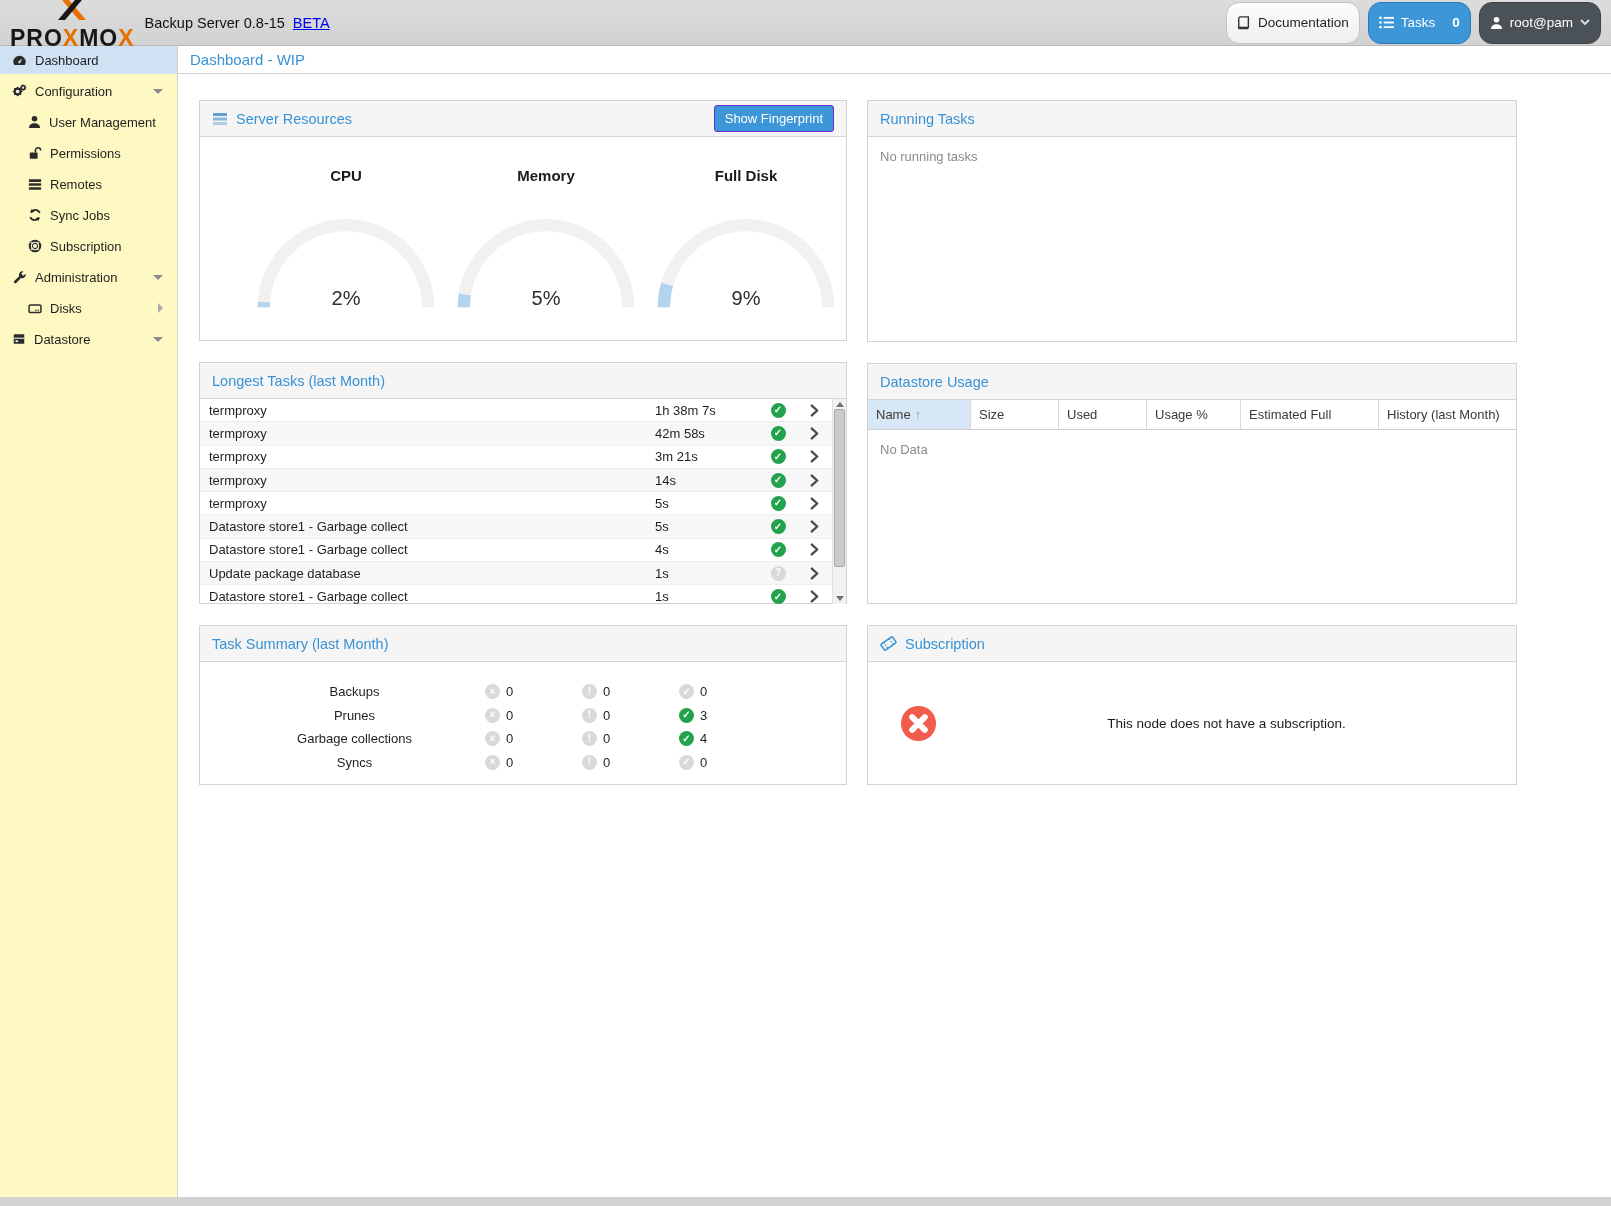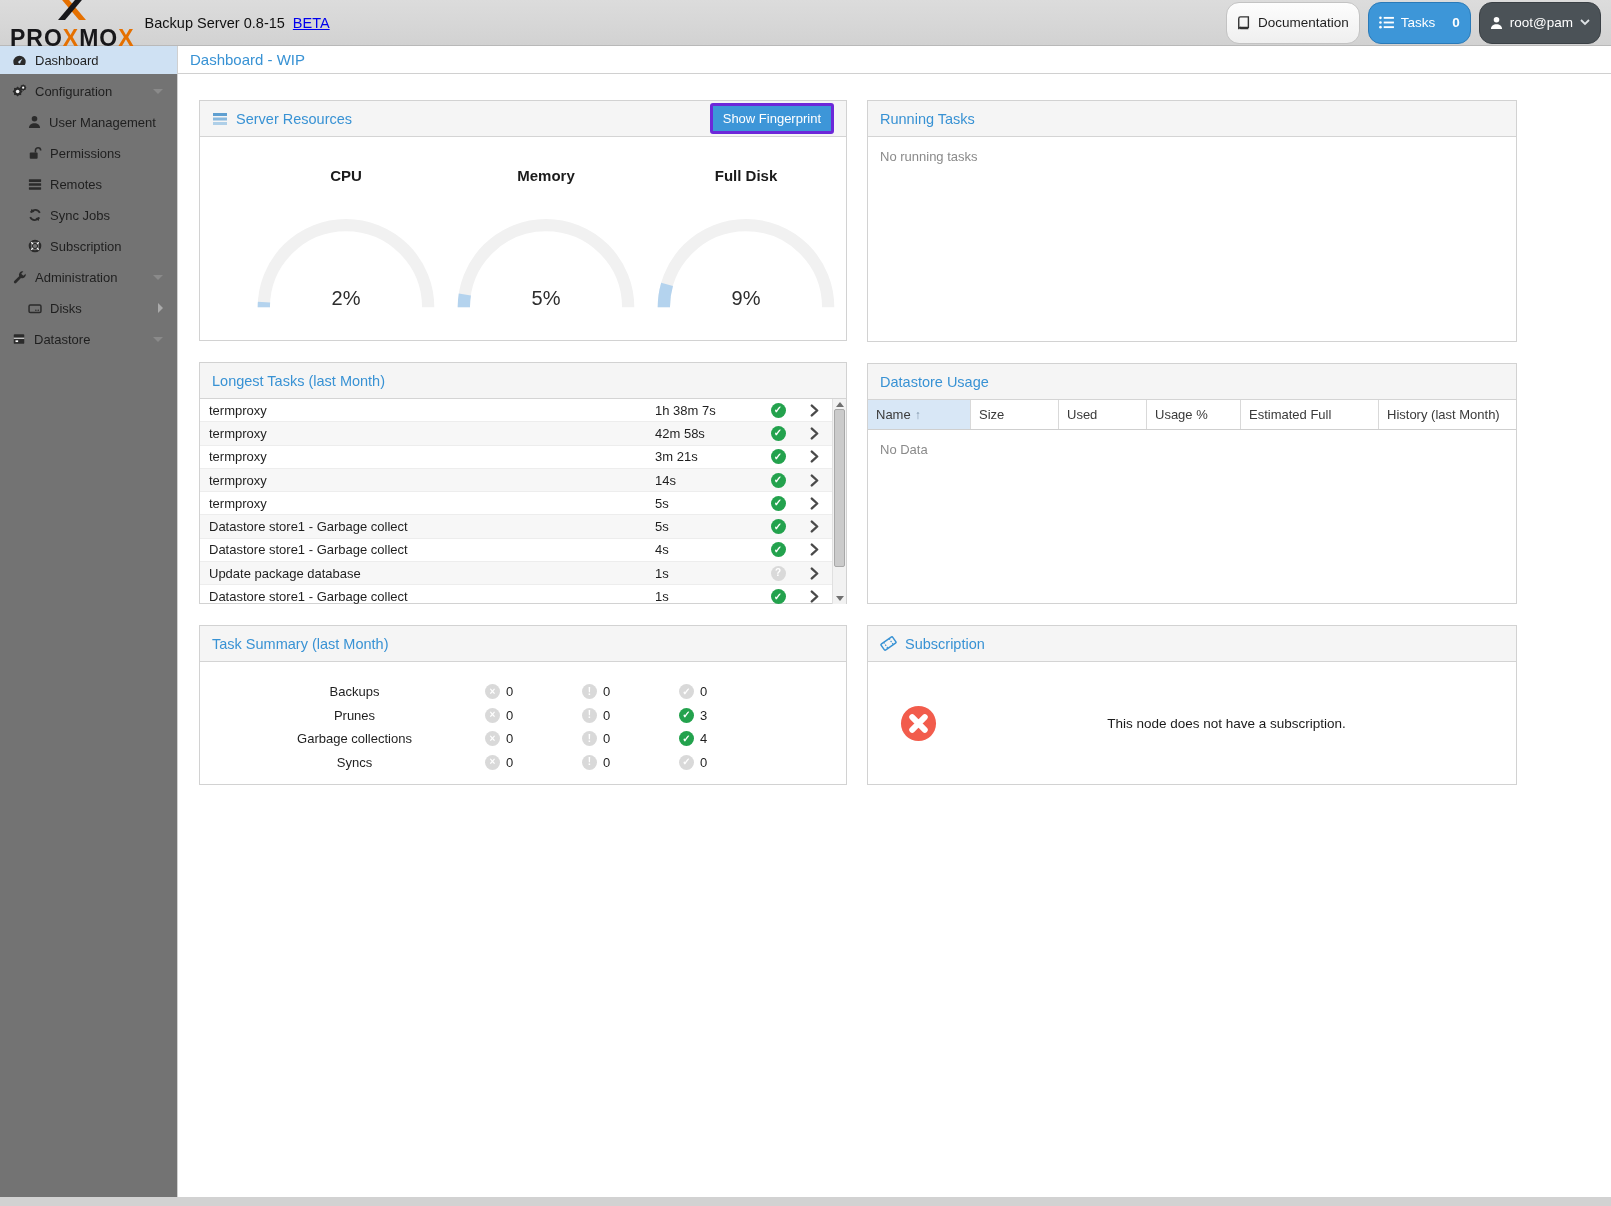--- a/index.html
+++ b/index.html
@@ -24,21 +24,21 @@
   .btn-tasks .count { font-weight:bold; margin-left:10px; }
   .btn-user { background:#4b5257; border:1px solid #3a4045; color:#fff; }
 
   
   .page-header { position:absolute; left:178px; top:46px; width:1433px; height:28px;
     background:#fff; border-bottom:1px solid #d0d0d0; display:flex; align-items:center; padding:0 12px; }
   .page-title { color:#3892d4; font-size:15px; }
 
   
   .sidebar { position:absolute; left:0; top:46px; width:178px; height:1151px;
-    background:#737373; border-right:1px solid #d0d0d0; padding-top:0; }
+    background:#fef9c3; border-right:1px solid #d0d0d0; padding-top:0; }
   .side-item { height:28px; display:flex; align-items:center; gap:8px; padding-left:12px;
     font-size:13px; cursor:pointer; position:relative; margin-bottom:3px; }
   .side-item.child { padding-left:28px; }
   .side-item.selected { background:#cfe1f3; }
   .side-item svg { flex:0 0 auto; }
   .caret-down { position:absolute; right:14px; width:0; height:0;
     border-left:5px solid transparent; border-right:5px solid transparent; border-top:5px solid #8a8a8a; }
   .caret-right { position:absolute; right:14px; width:0; height:0;
     border-top:5px solid transparent; border-bottom:5px solid transparent; border-left:5px solid #aaa; }
 
@@ -55,21 +55,21 @@
   
   .sr-panel { height:241px; }
   .sr-body { display:flex; justify-content:flex-end; padding-top:30px; }
   .gauge { width:200px; text-align:center; }
   .gauge-label { font-size:15px; font-weight:bold; color:#1b1b1b; }
   .gauge-wrap { position:relative; width:190px; height:102px; margin:26px auto 0; }
   .gauge-wrap svg { width:190px; height:102px; display:block; }
   .gauge-track { fill:none; stroke:#f1f1f1; stroke-width:13; }
   .gauge-fill  { fill:none; stroke:#b4d3ee; stroke-width:13; }
   .gauge-value { position:absolute; left:0; right:0; bottom:2px; font-size:20px; color:#2d2d2d; }
-  .btn-fingerprint { margin-left:auto; background:#3d96d8; border:3px solid #6d28d9; color:#fff;
+  .btn-fingerprint { margin-left:auto; background:#3d96d8; border:1px solid #6d28d9; color:#fff;
     font-size:13px; padding:5px 10px; border-radius:3px; cursor:pointer; }
 
   
   .du-panel { height:241px; }
   .du-header-row { display:flex; border-bottom:1px solid #cfcfcf; height:30px; }
   .du-hcell { font-size:13px; color:#3a3a3a; padding:0 8px; display:flex; align-items:center; gap:4px;
     border-right:1px solid #d9d9d9; cursor:pointer; }
   .du-hcell.sorted { background:#d8e7f6; }
   .du-hcell:last-child { border-right:none; }
   .sort-arrow { color:#7d93a8; font-size:12px; }

